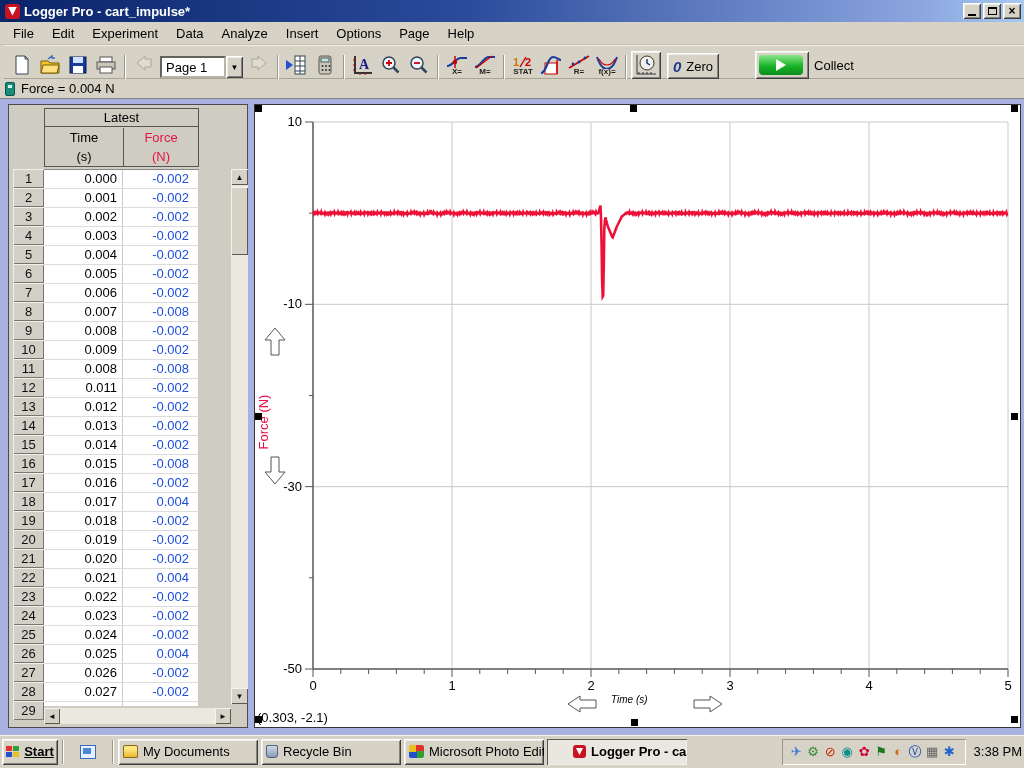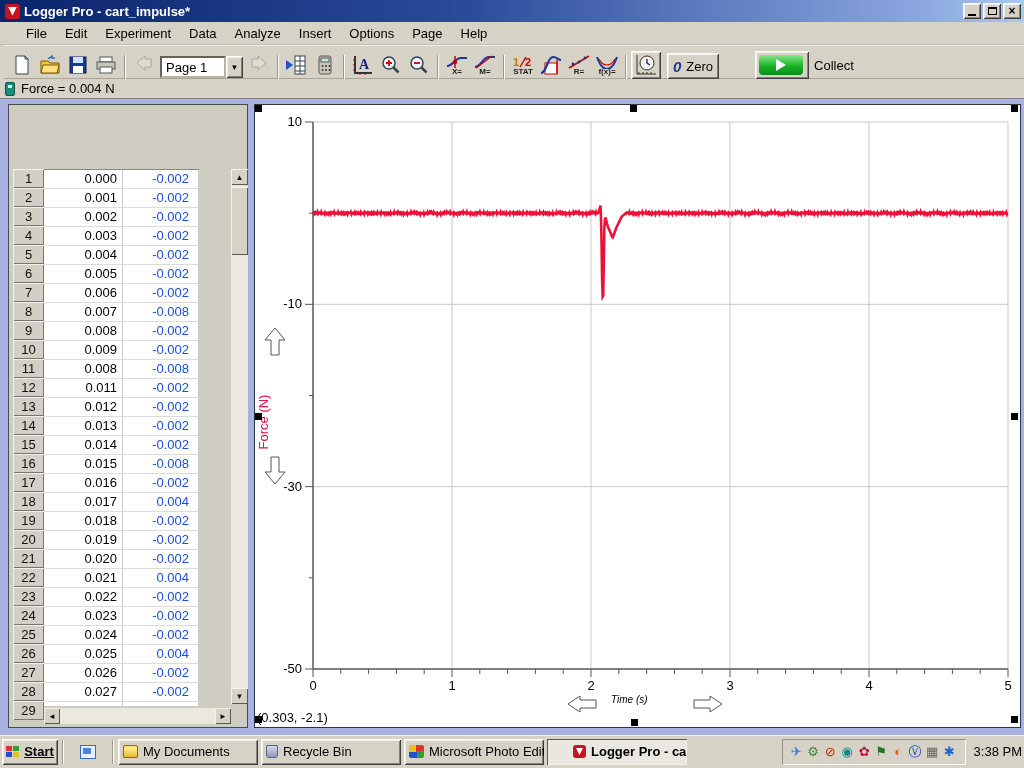--- a/index.html
+++ b/index.html
@@ -15,21 +15,21 @@
     display:flex; align-items:center; padding:0 3px; }
   #title-icon { width:15px; height:15px; margin:0 4px 0 2px; background:#c81422; border-radius:3px; position:relative; flex:none; }
   #title-icon::after { content:""; position:absolute; left:3px; top:3px; width:9px; height:9px; background:#fff; clip-path:polygon(0 0,100% 0,50% 100%); }
   #title-text { color:#fff; font-weight:bold; font-size:13px; flex:1; white-space:nowrap; }
   .winbtn { width:18px; height:16px; margin-left:2px; display:flex; align-items:center; justify-content:center; font-size:11px; font-weight:bold; flex:none; }
   .glyph-min { display:block; width:8px; height:2px; background:#000; margin-top:8px; }
   .glyph-restore { display:block; width:9px; height:8px; border:1px solid #000; border-top:2px solid #000; position:relative; }
   .glyph-close { font-size:12px; line-height:1; }
 
   
-  #menubar { position:absolute; left:0; top:22px; width:1024px; height:23px; background:#d6d3c6; display:flex; align-items:center; padding-left:17px; border-bottom:1px solid #c4c1b4; }
+  #menubar { position:absolute; left:0; top:22px; width:1024px; height:23px; background:#d6d3c6; display:flex; align-items:center; padding-left:4px; border-bottom:1px solid #c4c1b4; }
   .menu-item { padding:3px 9px; }
 
   
   #toolbar { position:absolute; left:4px; top:45px; width:1024px; height:34px; background:#d6d3c6; display:flex; align-items:flex-end; padding-left:4px; box-shadow: inset 0 1px 0 #f0eee8, inset 0 -1px 0 #a8a598; }
   .tb-btn { width:28px; height:28px; display:flex; flex-direction:column; align-items:center; justify-content:center; position:relative; flex:none; }
   .tb-btn svg { display:block; }
   .tb-sep { width:2px; height:24px; margin:0 4px; box-shadow: inset 1px 0 0 #9a9788, inset -1px 0 0 #ffffff; flex:none; }
   .tb-lbl { font-size:8px; line-height:8px; margin-top:-1px; font-weight:bold; color:#222; }
   #page-box { display:flex; align-items:center; height:24px; margin:0 2px; flex:none; }
   #page-select { width:66px; height:22px; background:#fff; border:2px inset #b8b5a8; display:flex; align-items:center; padding-left:4px; font-size:13px; }
@@ -289,20 +289,29 @@
 </div>
 
 <div id="statusbar">
   <span id="sensor-icon"></span>
   <span>Force =  0.004 N</span>
 </div>
 
 <div id="docarea">
 
   <div id="tablepanel">
+    <div id="tbl-header">
+      <div id="tbl-latest">Latest</div>
+      <div id="tbl-colnames">
+        <span class="colcell">Time</span>
+        <span class="colcell force">Force</span>
+        <span class="colcell">(s)</span>
+        <span class="colcell force">(N)</span>
+      </div>
+    </div>
     <div id="row-numbers">
 
     <div class="rownum">1</div>
         <div class="rownum">2</div>
         <div class="rownum">3</div>
         <div class="rownum">4</div>
         <div class="rownum">5</div>
         <div class="rownum">6</div>
         <div class="rownum">7</div>
         <div class="rownum">8</div>

